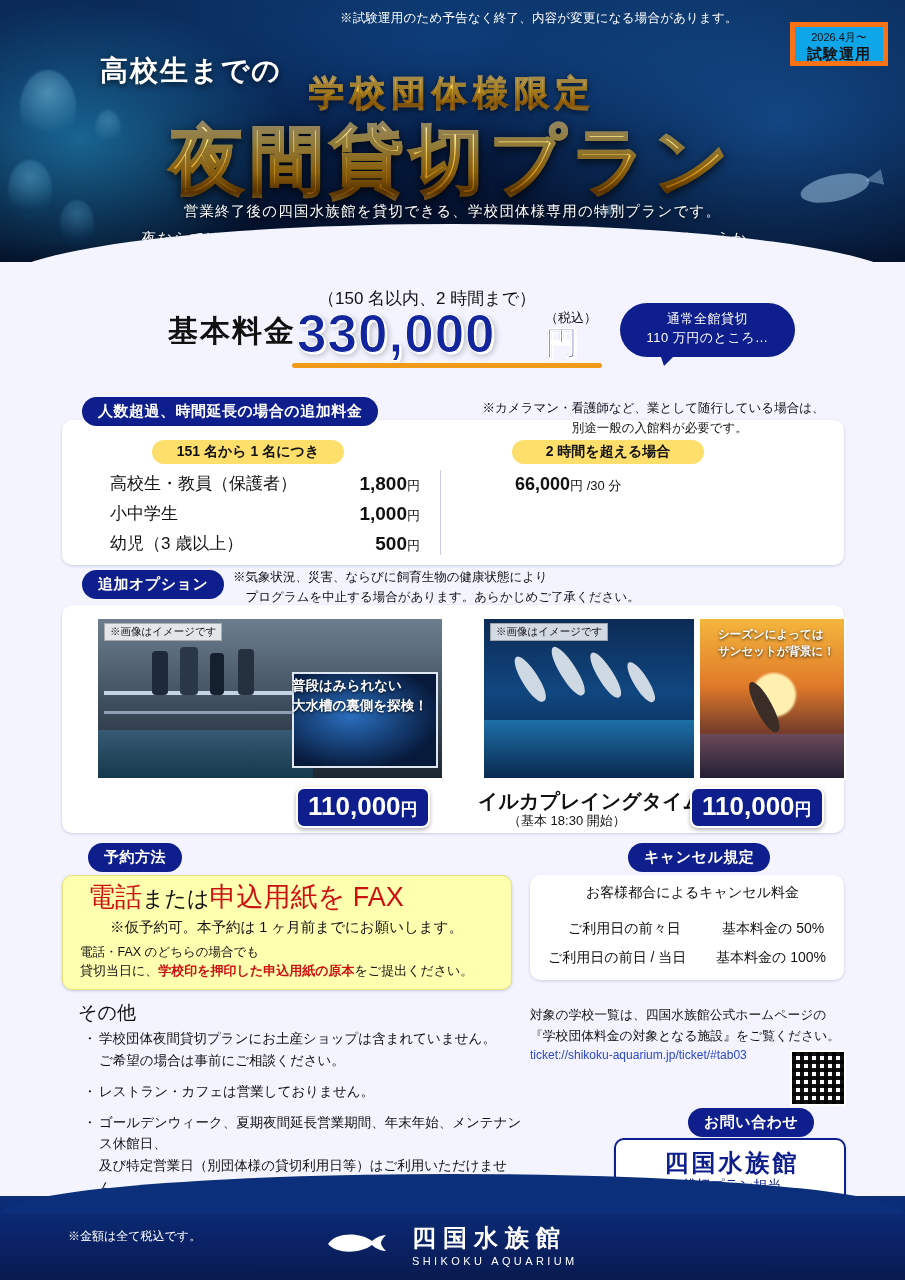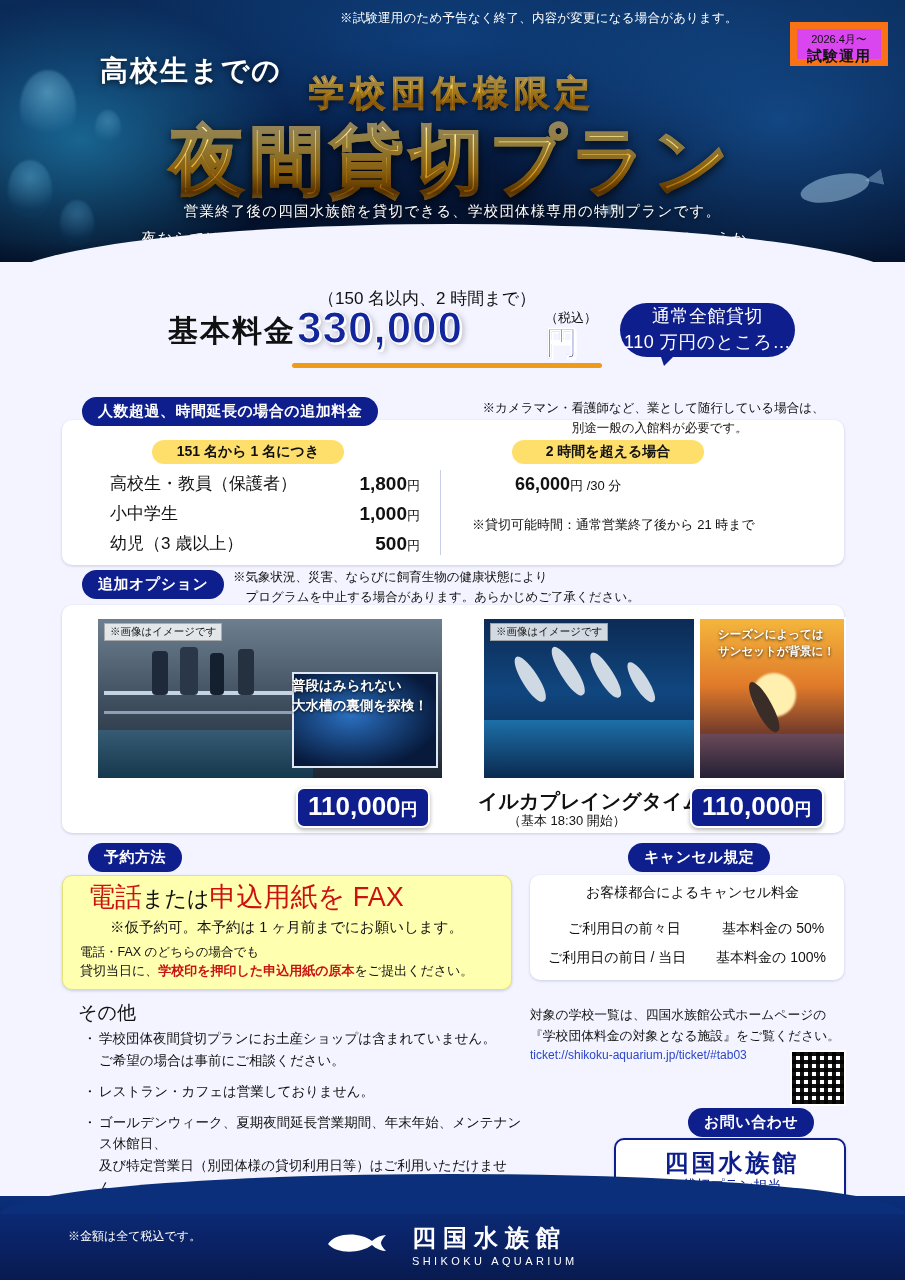--- a/index.html
+++ b/index.html
@@ -35,21 +35,21 @@
   .f2{ left:690px; top:240px; width:42px; height:16px; }
   .f3{ left:760px; top:260px; width:30px; height:12px; }
   .f4{ left:600px; top:205px; width:22px; height:9px; }
 
   .exp-note {
     position:absolute; top:10px; left:340px; width:455px;
     color:#fff; font-size:12.5px; text-align:left; letter-spacing:.2px;
   }
   .trial-badge {
     position:absolute; top:22px; left:790px; width:98px; height:44px;
-    background:#d946ef; border:7px solid #f97316; text-align:center; padding-top:3px;
+    background:#0ea5e9; border:5px solid #f97316; text-align:center; padding-top:3px;
   }
   .trial-badge .l1{ font-size:11px; color:#111; }
   .trial-badge .l2{ font-size:15px; color:#111; font-weight:bold; letter-spacing:1px; }
 
   .h-sub {
     position:absolute; top:52px; left:100px; color:#fff;
     font-size:28px; font-weight:bold; letter-spacing:2px;
     text-shadow:0 2px 6px rgba(0,0,0,.7);
   }
   .h-gold {
@@ -97,31 +97,31 @@
   .logo-text{ position:absolute; left:92px; top:0; }
   .logo-text .jp{ font-size:24px; letter-spacing:7px; font-weight:bold; }
   .logo-text .en{ font-size:11px; letter-spacing:3.4px; margin-top:1px; }
 
   
   .price-row{ position:absolute; top:287px; left:0; width:905px; height:90px; }
   .price-cap{ position:absolute; left:318px; top:0; font-size:17px; color:#111; }
   .price-label{ position:absolute; left:168px; top:24px; font-size:30px; font-weight:bold; color:#111; letter-spacing:2px;}
   .price-amt{
     position:absolute; left:297px; top:16px;
-    font-size:44px; font-weight:bold; letter-spacing:1px;
+    font-size:53px; font-weight:bold; letter-spacing:1px;
     color:#12259c; -webkit-text-stroke:1px #fff;
     text-shadow:2px 2px 0 #fff, 3px 3px 6px rgba(0,0,0,.28);
   }
   .price-tax{ position:absolute; left:545px; top:22px; font-size:13px; color:#111;}
   .price-yen{ position:absolute; left:545px; top:34px; font-size:33px; font-weight:bold; color:#12259c; -webkit-text-stroke:.8px #fff; text-shadow:2px 2px 0 #fff;}
   .price-under{ position:absolute; left:292px; top:76px; width:310px; height:5px; background:#f09a1a; border-radius:3px;}
   .bubble{
     position:absolute; left:620px; top:16px; width:175px; height:54px;
     background:#0e1e8c; color:#fff; border-radius:28px; text-align:center;
-    font-size:18px; line-height:1.45; padding-top:0; letter-spacing:.5px;
+    font-size:13px; line-height:1.45; padding-top:7px; letter-spacing:.5px;
   }
   .bubble:after{
     content:""; position:absolute; left:40px; bottom:-9px; width:16px; height:12px;
     background:#0e1e8c; clip-path:polygon(0 0,100% 0,25% 100%);
   }
 
   
   .pill{
     display:inline-block; background:#0e1e8c; color:#fff; border-radius:16px;
     padding:5px 16px; font-size:15px; letter-spacing:.5px; font-weight:bold;
@@ -296,21 +296,20 @@
       <span class="amt"><b>1,000</b><span>円</span></span>
     </div>
     <div class="r">
       <span>幼児（3 歳以上）</span>
       <span class="amt"><b>500</b><span>円</span></span>
     </div>
   </div>
   <div class="ext-time">
     <b>66,000</b><span>円 /30 分</span>
   </div>
-  <div class="ext-note">※貸切可能時間：通常営業終了後から 21 時まで</div>
 
   <div class="pill-opt pill">追加オプション</div>
   <div class="opt-note" style="white-space:pre-line">※気象状況、災害、ならびに飼育生物の健康状態により
 　プログラムを中止する場合があります。あらかじめご了承ください。</div>
   <div class="card" id="optCard"></div>
 
   <div class="photo" id="ph1">
     <div class="water"></div>
     <div class="rail"></div>
     <div class="rail2"></div>

